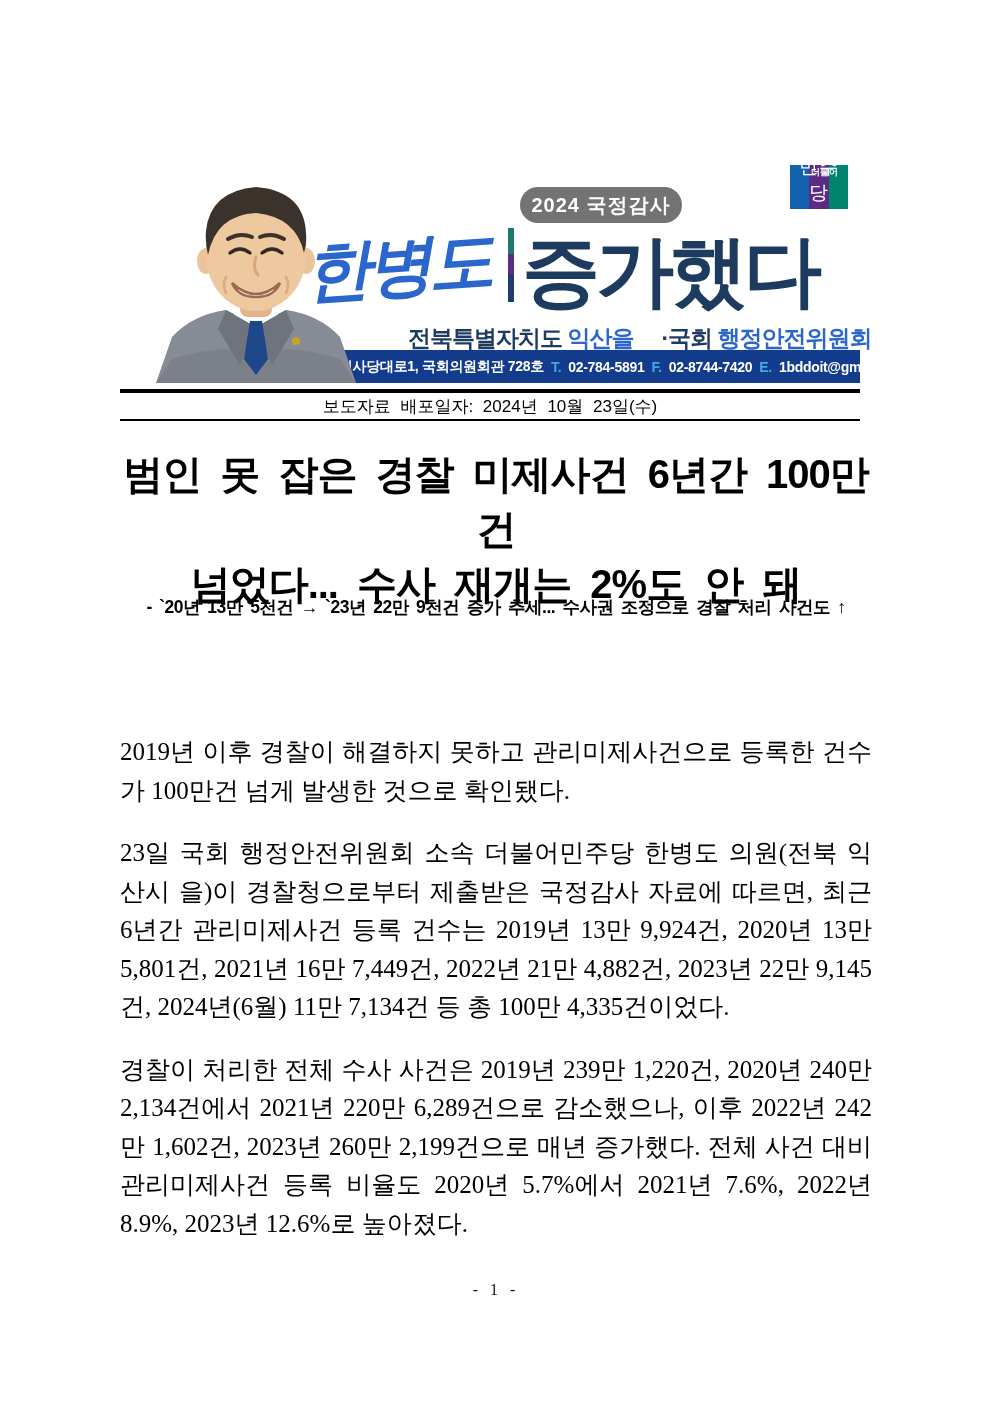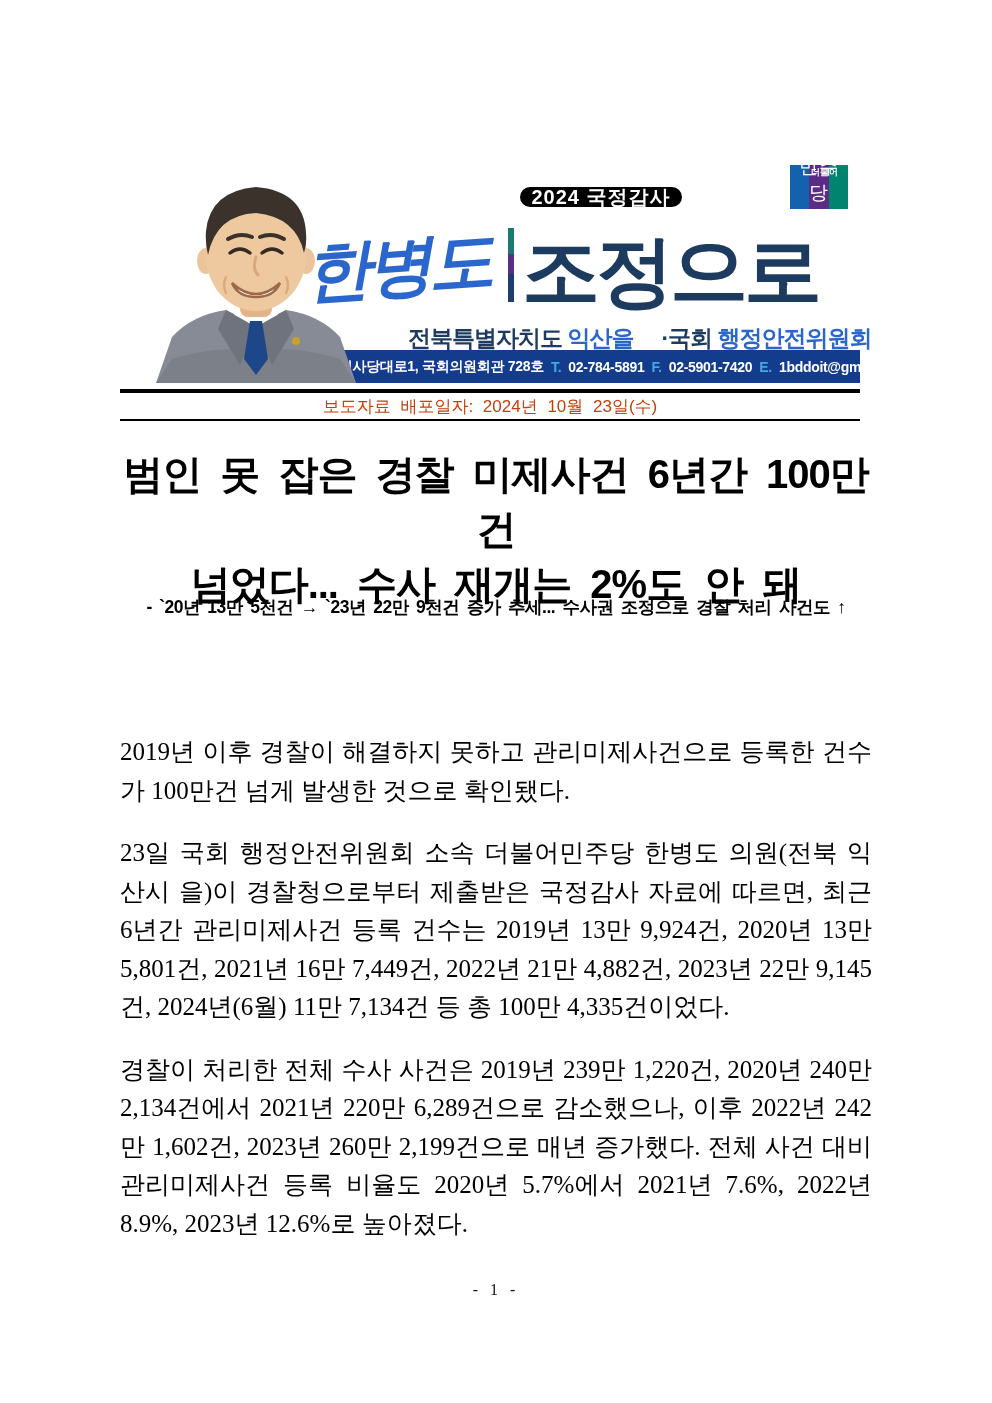--- a/index.html
+++ b/index.html
@@ -44,22 +44,22 @@
   .party-logo .logo-text-main {
     position: absolute; left: 0; right: 0; bottom: 3px;
     text-align: center;
     font-family: "Liberation Sans", sans-serif;
     font-size: 19px; font-weight: 400; color: #ffffff;
     letter-spacing: 1px;
   }
   .badge-pill {
     position: absolute;
     left: 390px; top: 22px;
-    width: 162px; height: 20px;
-    background: #000000;
+    width: 162px; height: 36px;
+    background: #737373;
     border-radius: 18px;
     display: flex; align-items: center; justify-content: center;
     color: #ffffff;
     font-family: "Liberation Sans", sans-serif;
     font-size: 20px; font-weight: 700;
     letter-spacing: 1px;
     z-index: 2;
   }
   .name-script {
     position: absolute;
@@ -130,21 +130,21 @@
   .date-row {
     position: absolute;
     left: 120px; top: 389px;
     width: 740px; height: 32px;
     border-top: 4px solid #000000;
     border-bottom: 2px solid #000000;
     display: flex; align-items: center; justify-content: center;
     font-family: "Liberation Sans", sans-serif;
     font-size: 17px;
     word-spacing: 5px;
-    color: #c2410c;
+    color: #000000;
   }
 
   
   .headline {
     position: absolute;
     left: 110px; top: 447px;
     width: 772px;
     text-align: center;
     font-family: "Liberation Sans", sans-serif;
     font-weight: 800;
@@ -252,32 +252,32 @@
     <div class="badge-pill">2024 국정감사</div>
 
     <div class="name-script">한병도</div>
 
     <div class="title-separator">
       <div class="seg-teal"></div>
       <div class="seg-purple"></div>
       <div class="seg-navy"></div>
     </div>
 
-    <div class="doctype">조정으로</div>
+    <div class="doctype">증가했다</div>
 
     <div class="subtitle">
       <span class="navy">전북특별자치도 </span><span class="blue">익산을</span><span class="navy">·국회 </span><span class="blue">행정안전위원회</span>
     </div>
 
     <div class="contact-bar">
       <span>서울시 영등포구 의사당대로1, 국회의원회관 728호</span>
       <span class="tfe">T.</span>
       <span>02-784-5891</span>
       <span class="tfe">F.</span>
-      <span>02-5901-7420</span>
+      <span>02-8744-7420</span>
       <span class="tfe">E.</span>
       <span>1bddoit@gmail.com</span>
     </div>
   </header>
 
   <div class="date-row">
     <span>보도자료 배포일자: 2024년 10월 23일(수)</span>
   </div>
 
   <h1 class="headline">

